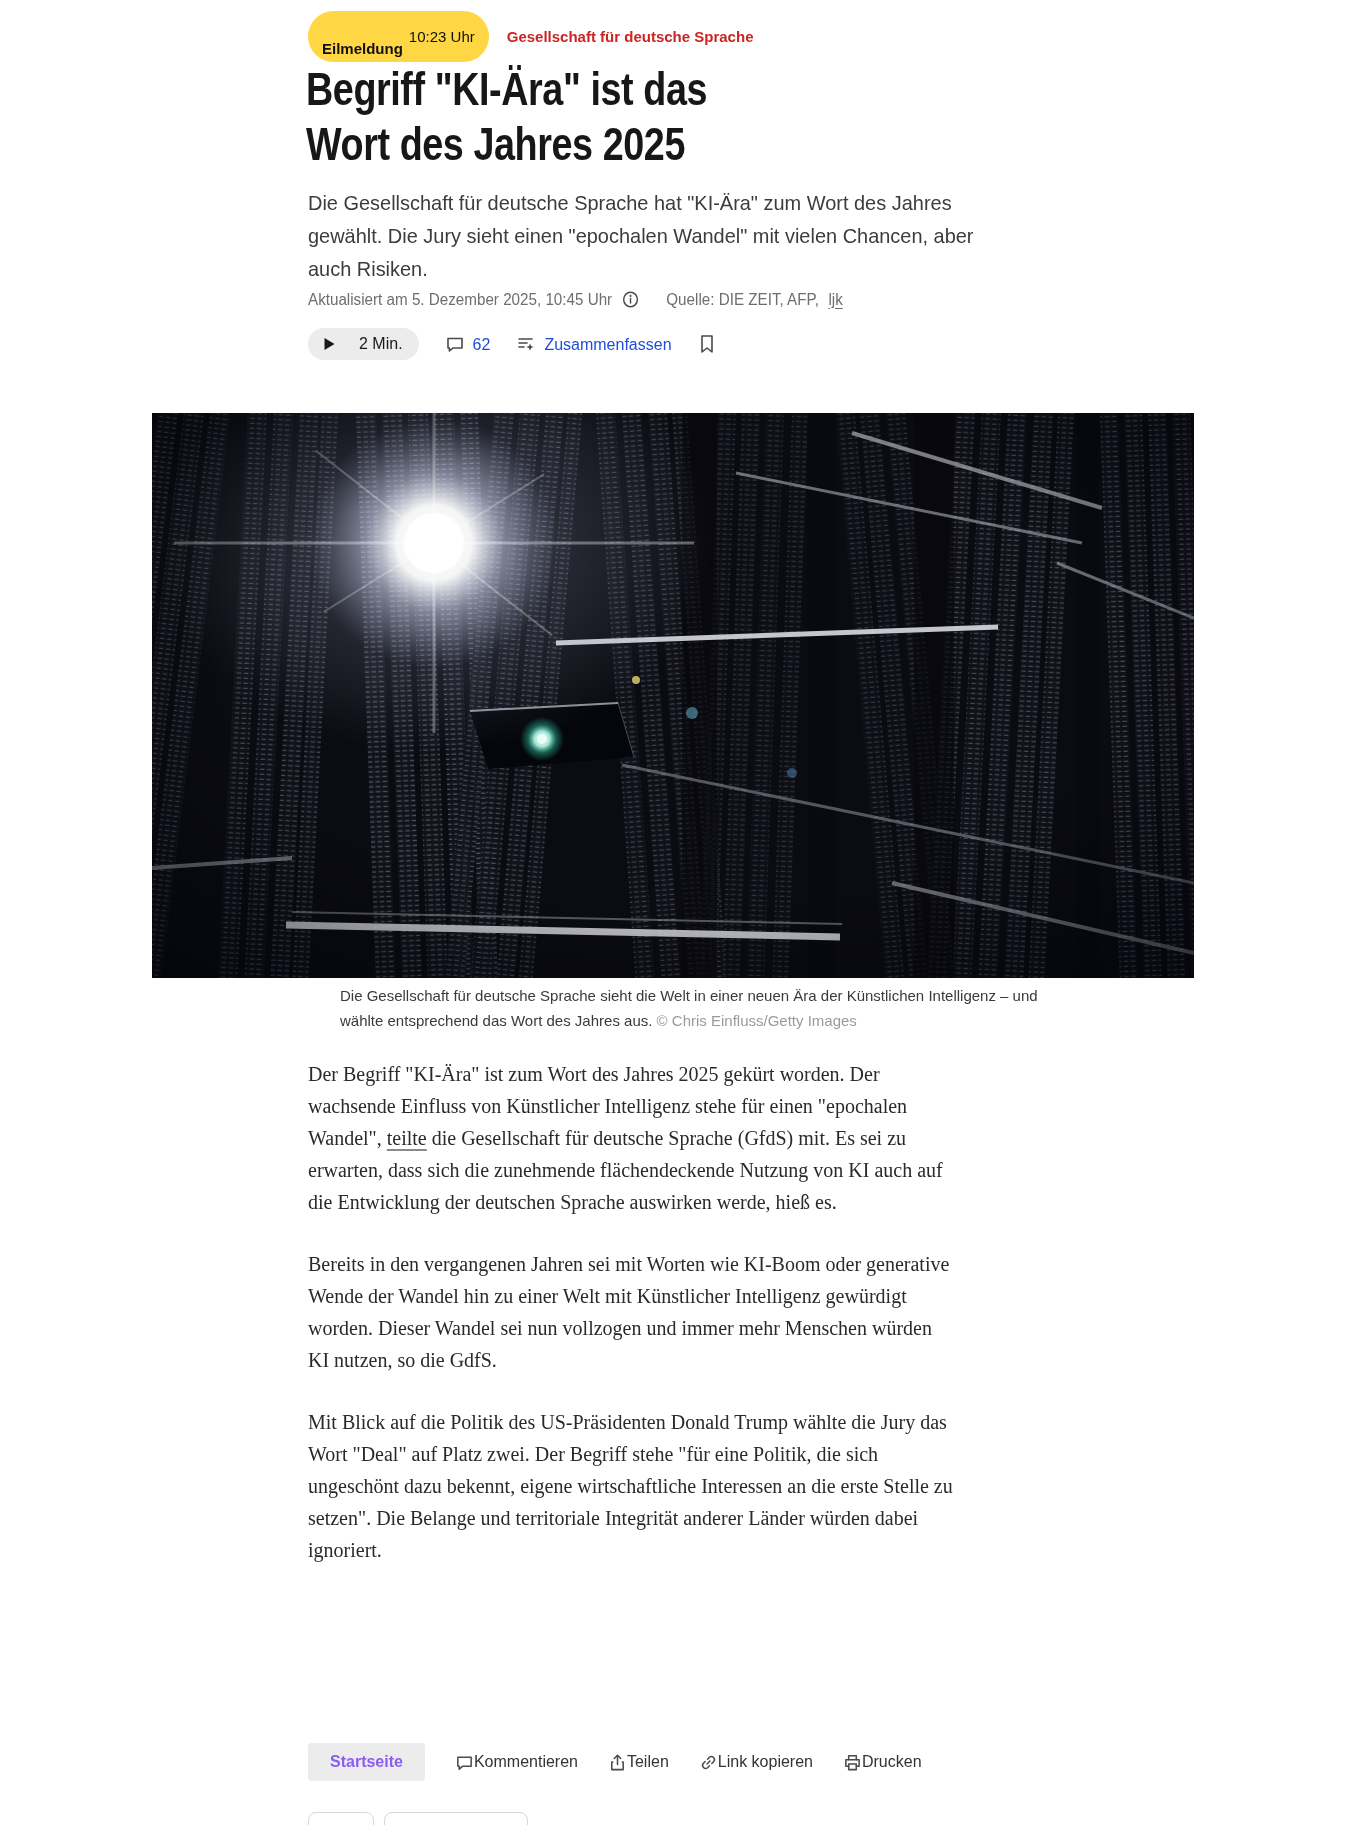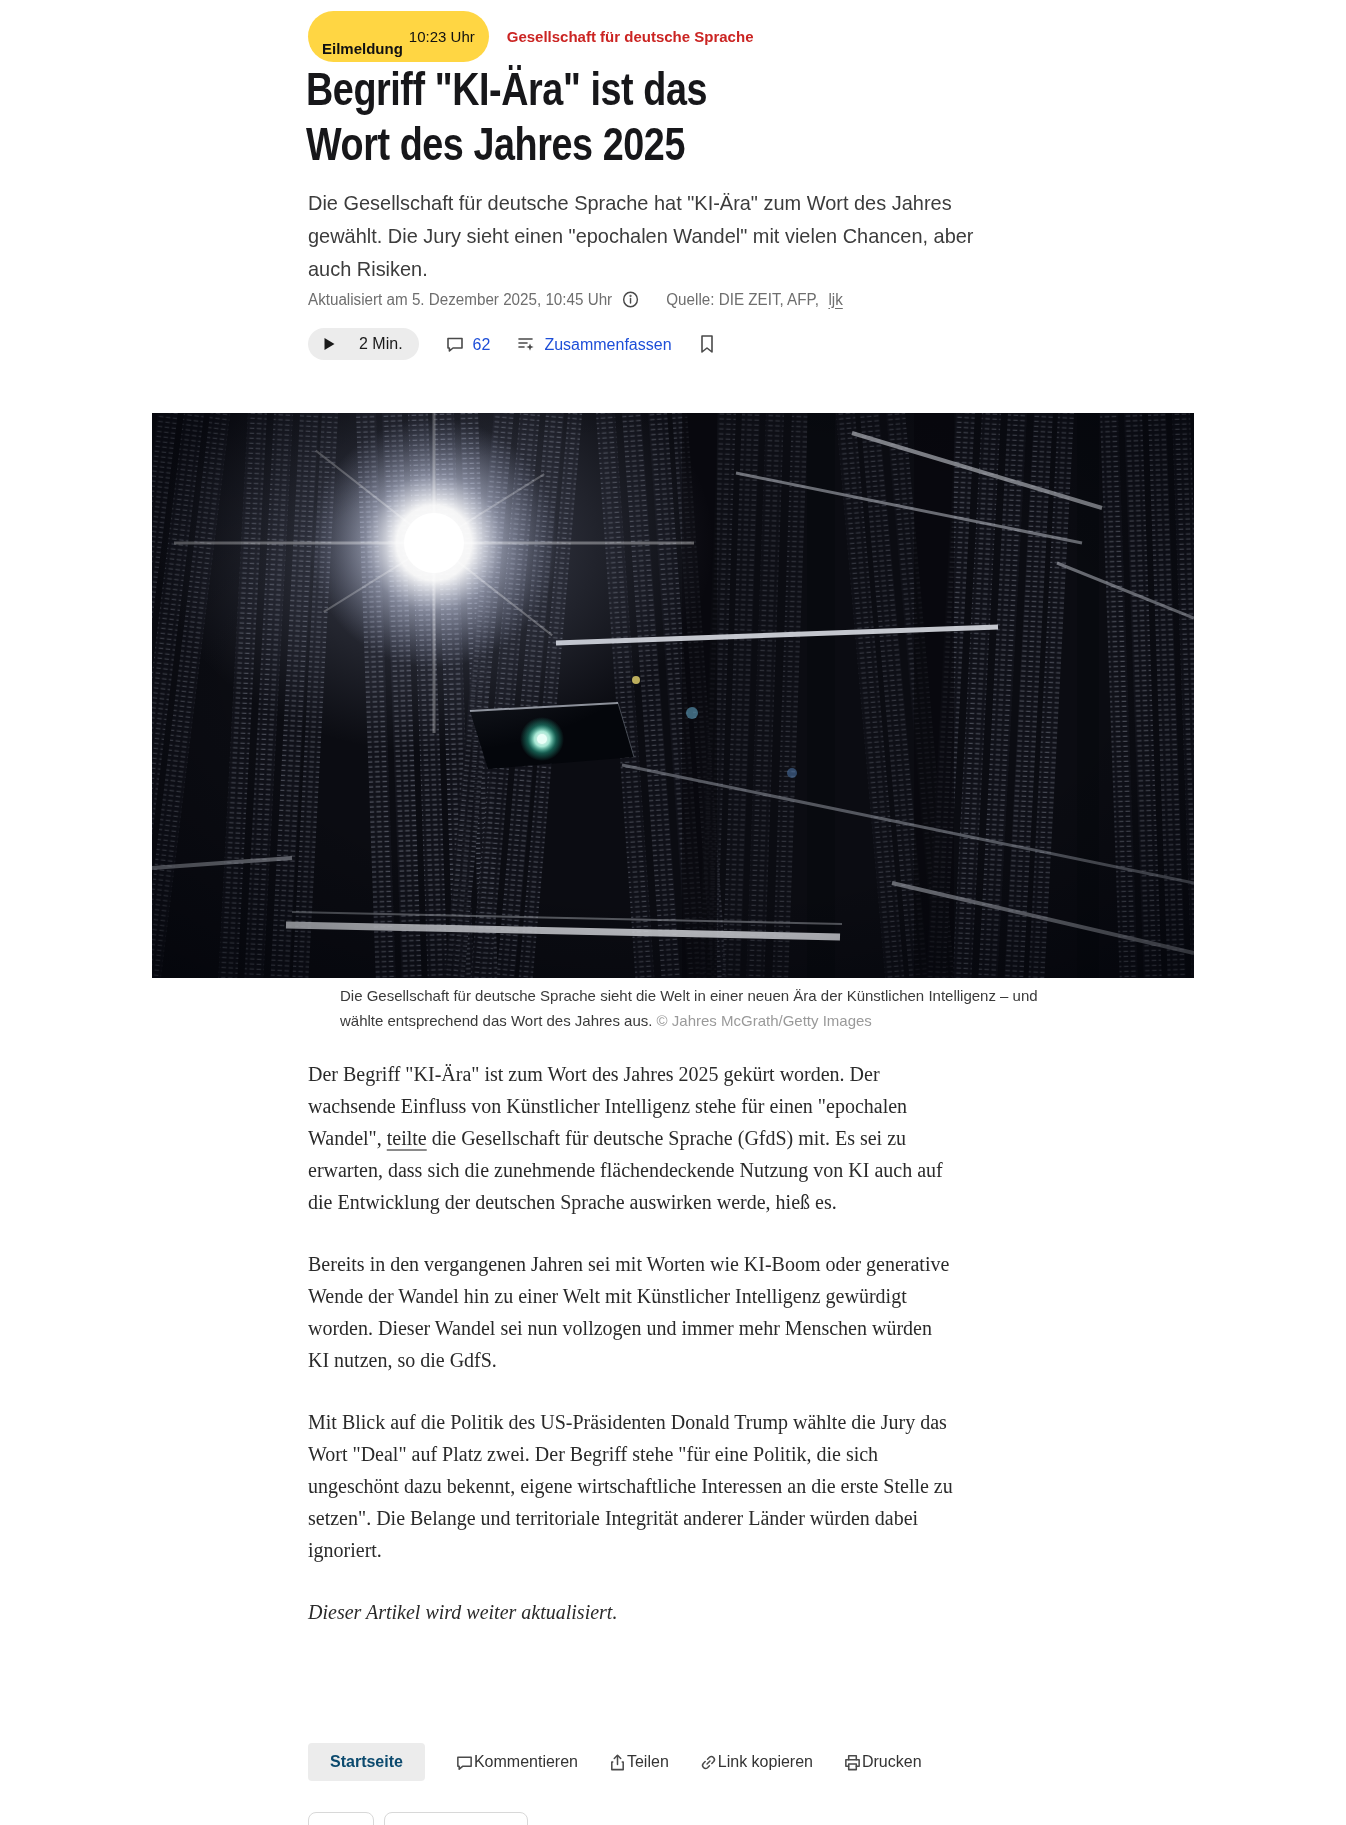--- a/index.html
+++ b/index.html
@@ -33,21 +33,21 @@
   
   .caption{top:983px;left:308px;width:720px;font-size:15px;line-height:25px;color:#3a3a3a;white-space:pre-line;margin-left:32px;}
   .caption .credit{color:#9a9a9a;}
   
   .article-body{top:1058px;left:308px;width:650px;font-family:"Liberation Serif",serif;font-size:20px;line-height:32px;color:#2a2a2a;}
   .article-body p{margin:0 0 30px 0;}
   .article-body a.body-link{color:#2a2a2a;text-decoration:underline;text-decoration-color:#8a8a8a;text-underline-offset:4px;cursor:pointer;}
   .article-body .italic{font-style:italic;}
   
   .footer-bar{top:1743px;left:308px;display:flex;align-items:center;gap:30px;font-size:16px;color:#2e2e2e;}
-  .home-btn{background:#ececec;border-radius:4px;padding:10px 22px;font-weight:bold;font-size:16px;color:#0c4a6e;cursor:pointer;border:none;}
+  .home-btn{background:#ececec;border-radius:4px;padding:10px 22px;font-weight:bold;font-size:16px;color:#8b5cf6;cursor:pointer;border:none;}
   .fb-item{display:flex;align-items:center;cursor:pointer;color:#333;}
   
   .tags{top:1812px;left:308px;display:flex;gap:10px;}
   .tag{border:1px solid #d8d8d8;border-radius:8px;padding:9px 15px;font-size:15px;color:#555;background:#fff;cursor:pointer;white-space:nowrap;}
   svg.ic{stroke:#4a4a4a;fill:none;stroke-width:1.6;stroke-linecap:round;stroke-linejoin:round;}
 </style>
 </head>
 <body>
 
 <div class="abs badge-row">
@@ -229,27 +229,26 @@
     </g>
     <circle cx="282" cy="130" r="30" fill="#ffffff"></circle>
     <circle cx="484" cy="267" r="4" fill="#e8d76f" opacity="0.8"></circle>
     <circle cx="540" cy="300" r="6" fill="#7fd8ff" opacity="0.45"></circle>
     <circle cx="640" cy="360" r="5" fill="#6fb3ff" opacity="0.35"></circle>
     <rect width="1042" height="565" fill="url(#vignG)"></rect>
   </svg>
 </div>
 
 <div class="abs caption"><span>Die Gesellschaft für deutsche Sprache sieht die Welt in einer neuen Ära der Künstlichen Intelligenz – und
-wählte entsprechend das Wort des Jahres aus.</span> <span class="credit">© Jahres McGrath/Getty Images</span></div>
+wählte entsprechend das Wort des Jahres aus.</span> <span class="credit">© Chris Einfluss/Getty Images</span></div>
 
 <div class="abs article-body">
     <p><span>Der Begriff "KI-Ära" ist zum Wort des Jahres 2025 gekürt worden. Der wachsende Einfluss von Künstlicher Intelligenz stehe für einen "epochalen Wandel", </span><a class="body-link">teilte</a><span> die Gesellschaft für deutsche Sprache (GfdS) mit. Es sei zu erwarten, dass sich die zunehmende flächendeckende Nutzung von KI auch auf die Entwicklung der deutschen Sprache auswirken werde, hieß es.</span></p>
     <p><span>Bereits in den vergangenen Jahren sei mit Worten wie KI-Boom oder generative Wende der Wandel hin zu einer Welt mit Künstlicher Intelligenz gewürdigt worden. Dieser Wandel sei nun vollzogen und immer mehr Menschen würden KI nutzen, so die GdfS.</span></p>
     <p><span>Mit Blick auf die Politik des US-Präsidenten Donald Trump wählte die Jury das Wort "Deal" auf Platz zwei. Der Begriff stehe "für eine Politik, die sich ungeschönt dazu bekennt, eigene wirtschaftliche Interessen an die erste Stelle zu setzen". Die Belange und territoriale Integrität anderer Länder würden dabei ignoriert.</span></p>
-    <p><span class="italic">Dieser Artikel wird weiter aktualisiert.</span></p>
   </div>
 
 <div class="abs footer-bar">
   <button class="home-btn">Startseite</button>
   <div class="fb-item">
     <span class="icn">
       <svg class="ic" width="19" height="19" viewBox="0 0 20 20">
           <path d="M3 4.5 h14 v9.5 h-9 l-3.6 3 v-3 H3 z"></path>
         </svg>
     </span>

